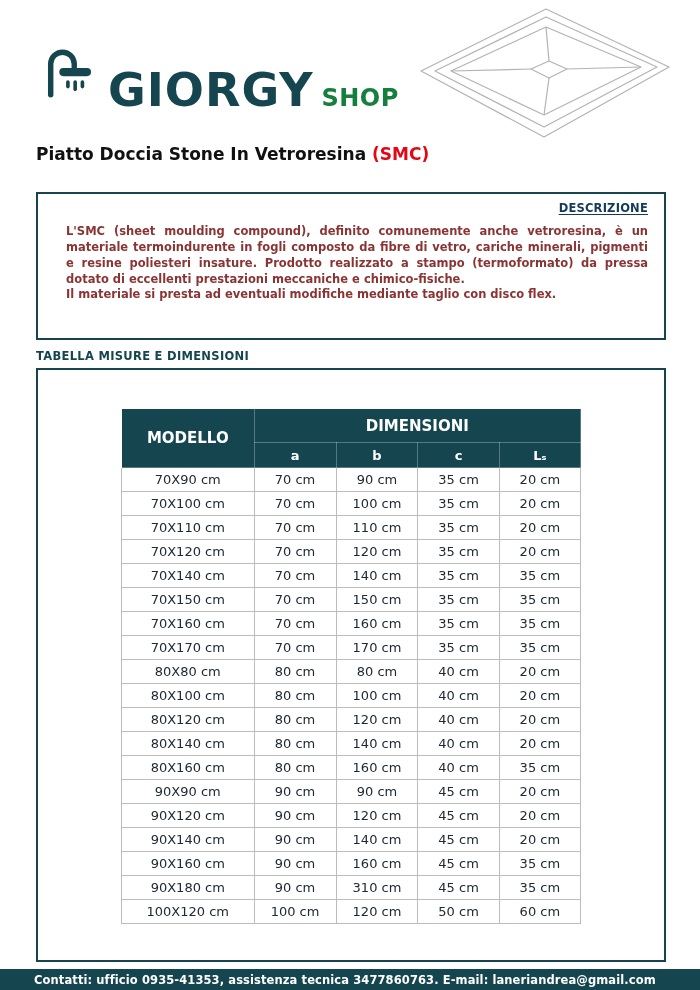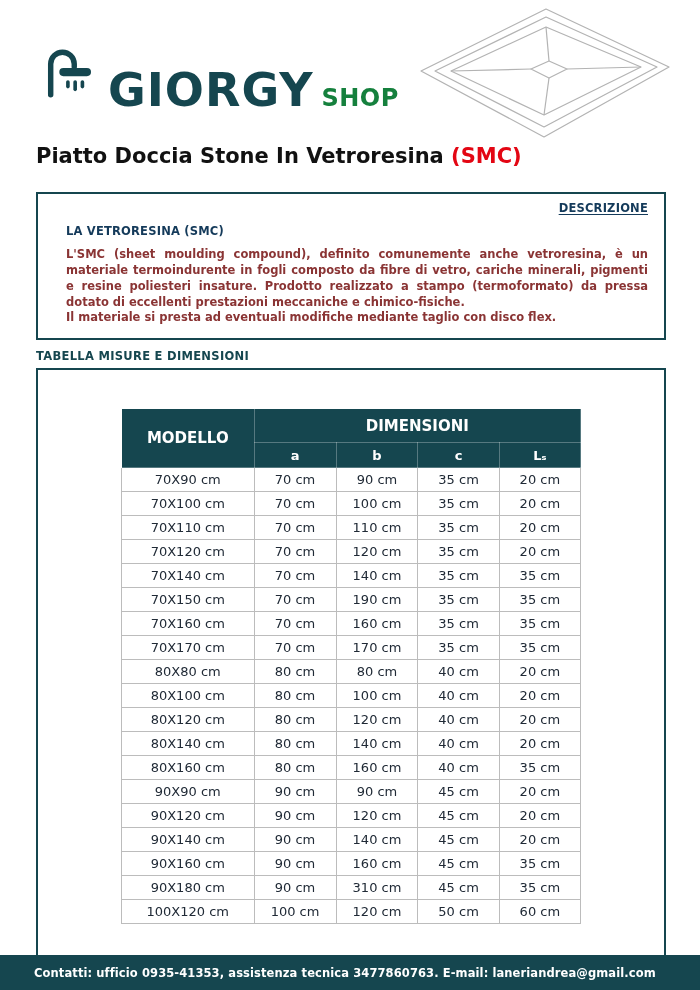--- a/index.html
+++ b/index.html
@@ -23,21 +23,21 @@
   }
   .brand-suffix {
     font-size:24px; font-weight:bold; color:#15803d; margin-left:8px; letter-spacing:0.5px;
   }
   .tray-drawing { position:absolute; right:18px; top:4px; width:272px; height:142px; }
   .tray-drawing svg { width:100%; height:100%; display:block; }
 
   
   .page-title {
     position:absolute; left:36px; top:144px; right:36px;
-    font-size:21px; font-weight:bold; color:#111111;
+    font-size:17px; font-weight:bold; color:#111111;
   }
   .page-title .smc { color:#e30613; }
 
   
   .desc-box {
     position:absolute; left:36px; right:34px; top:192px; height:148px;
     border:2px solid #15464f;
     padding:7px 16px 6px 16px;
     overflow:hidden;
   }
@@ -78,21 +78,21 @@
   th.group-col { font-size:15px; height:34px; }
   th.sub-col   { width:90px; font-size:13px; height:25px; font-weight:bold; }
   table.sizes td {
     border:1px solid #bcbcbc;
     text-align:center; height:24px; padding:1px 2px;
     background:#ffffff;
   }
 
   
   .footer {
-    position:absolute; left:0; right:0; bottom:0; height:35px;
+    position:absolute; left:0; right:0; bottom:0; height:21px;
     background:#15464f; color:#ffffff;
     display:flex; align-items:center;
     padding-left:34px;
     font-size:11.5px; font-weight:bold; letter-spacing:0.1px;
   }
 </style>
 </head>
 <body>
 
 <div class="logo">
@@ -121,21 +121,20 @@
     <path d="M41 67 L121 65"></path>
   </svg>
 </div>
 
 <div class="page-title">
   <span>Piatto Doccia Stone In Vetroresina </span><span class="smc">(SMC)</span>
 </div>
 
 <div class="desc-box">
   <div class="desc-title">DESCRIZIONE</div>
-  <div class="desc-subtitle">LA VETRORESINA (SMC)</div>
   <div class="desc-text">
     <p>L'SMC (sheet moulding compound), definito comunemente anche vetroresina, è un materiale termoindurente in fogli composto da fibre di vetro, cariche minerali, pigmenti e resine poliesteri insature. Prodotto realizzato a stampo (termoformato) da pressa dotato di eccellenti prestazioni meccaniche e chimico-fisiche.</p>
     <p>Il materiale si presta ad eventuali modifiche mediante taglio con disco flex.</p>
   </div>
 </div>
 
 <div class="table-label">TABELLA MISURE E DIMENSIONI</div>
 
 <div class="table-box">
   <table class="sizes">
@@ -183,21 +182,21 @@
         <tr>
           <td>70X140 cm</td>
           <td>70 cm</td>
           <td>140 cm</td>
           <td>35 cm</td>
           <td>35 cm</td>
         </tr>
         <tr>
           <td>70X150 cm</td>
           <td>70 cm</td>
-          <td>190 cm</td>
+          <td>150 cm</td>
           <td>35 cm</td>
           <td>35 cm</td>
         </tr>
         <tr>
           <td>70X160 cm</td>
           <td>70 cm</td>
           <td>160 cm</td>
           <td>35 cm</td>
           <td>35 cm</td>
         </tr>

